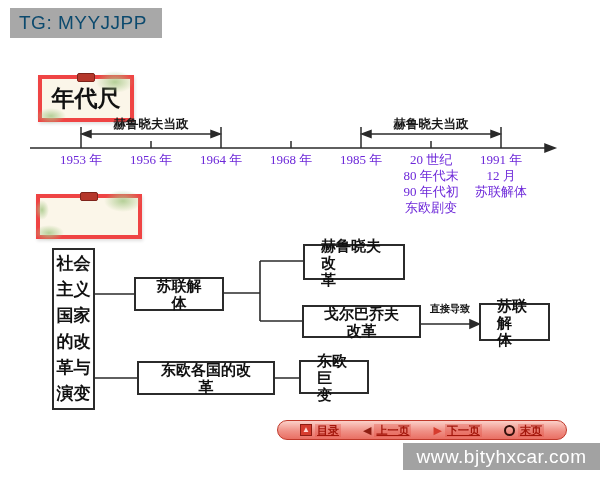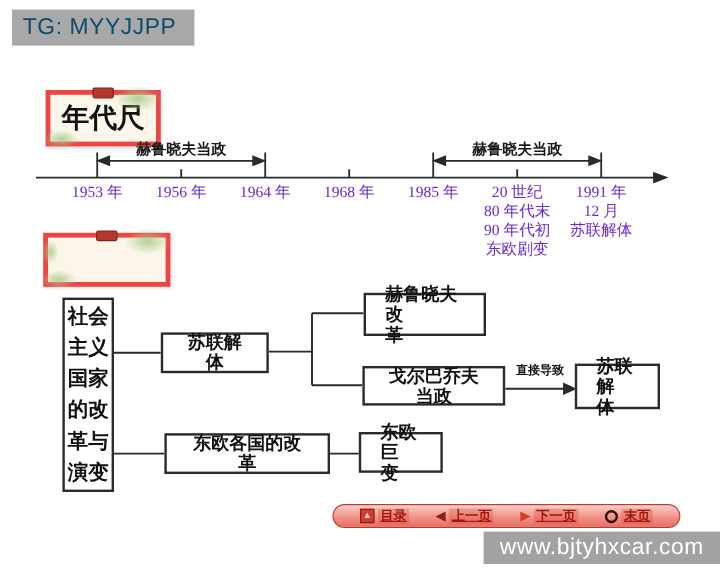--- a/index.html
+++ b/index.html
@@ -145,21 +145,21 @@
 <div id="root-box" class="fc-box">社会
 主义
 国家
 的改
 革与
 演变</div>
 <div id="box-su-reform" class="fc-box fc-center">苏联解体</div>
 <div id="box-east-reform" class="fc-box fc-center">东欧各国的改革</div>
 <div id="box-khrushchev" class="fc-box">赫鲁晓夫改
 革</div>
-<div id="box-gorbachev" class="fc-box fc-center">戈尔巴乔夫当政</div>
+<div id="box-gorbachev" class="fc-box fc-center">戈尔巴乔夫改革</div>
 <div id="box-ussr-collapse" class="fc-box">苏联解
 体</div>
 <div id="box-east-upheaval" class="fc-box">东欧巨
 变</div>
 <div id="arrow-lbl">直接导致</div>
 
 <div id="navbar">
   <div class="nav-item">
     <span class="icon-home">▲</span>
     <span class="nav-label">目录</span>

